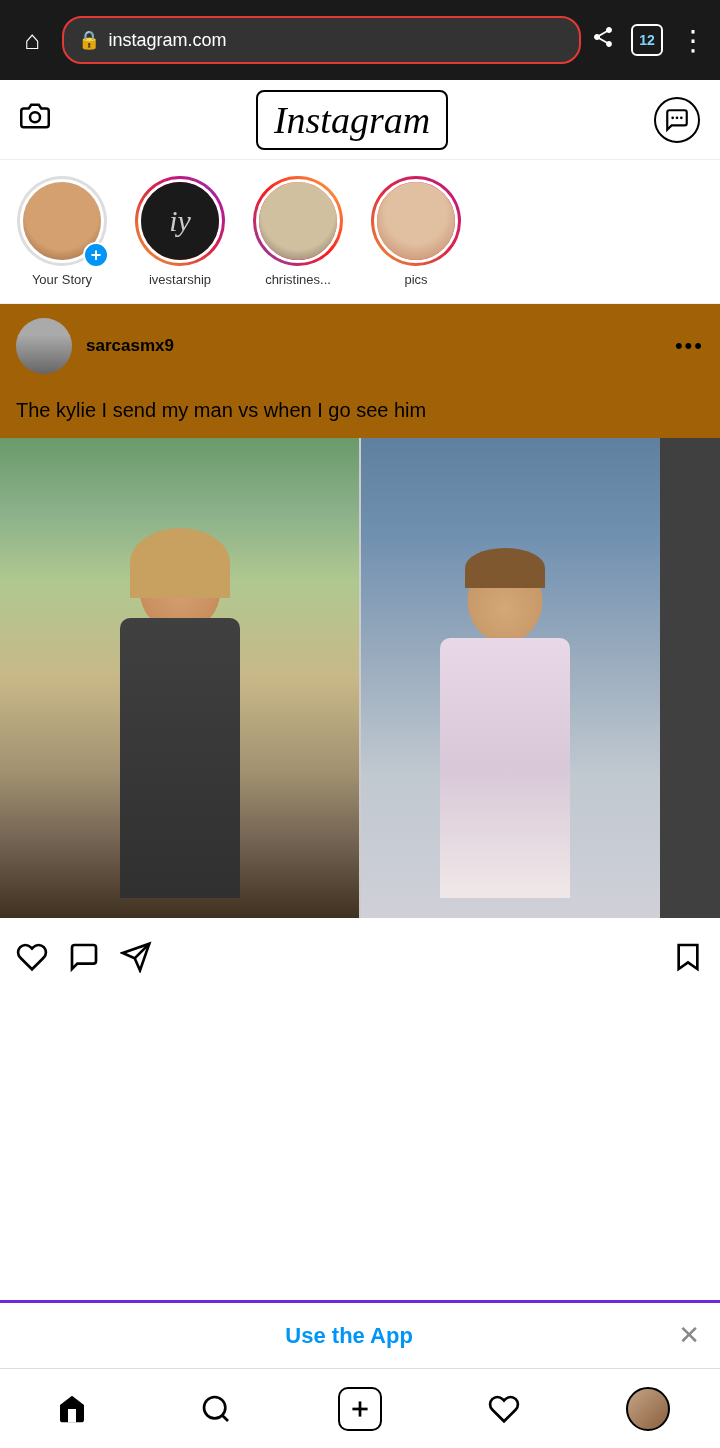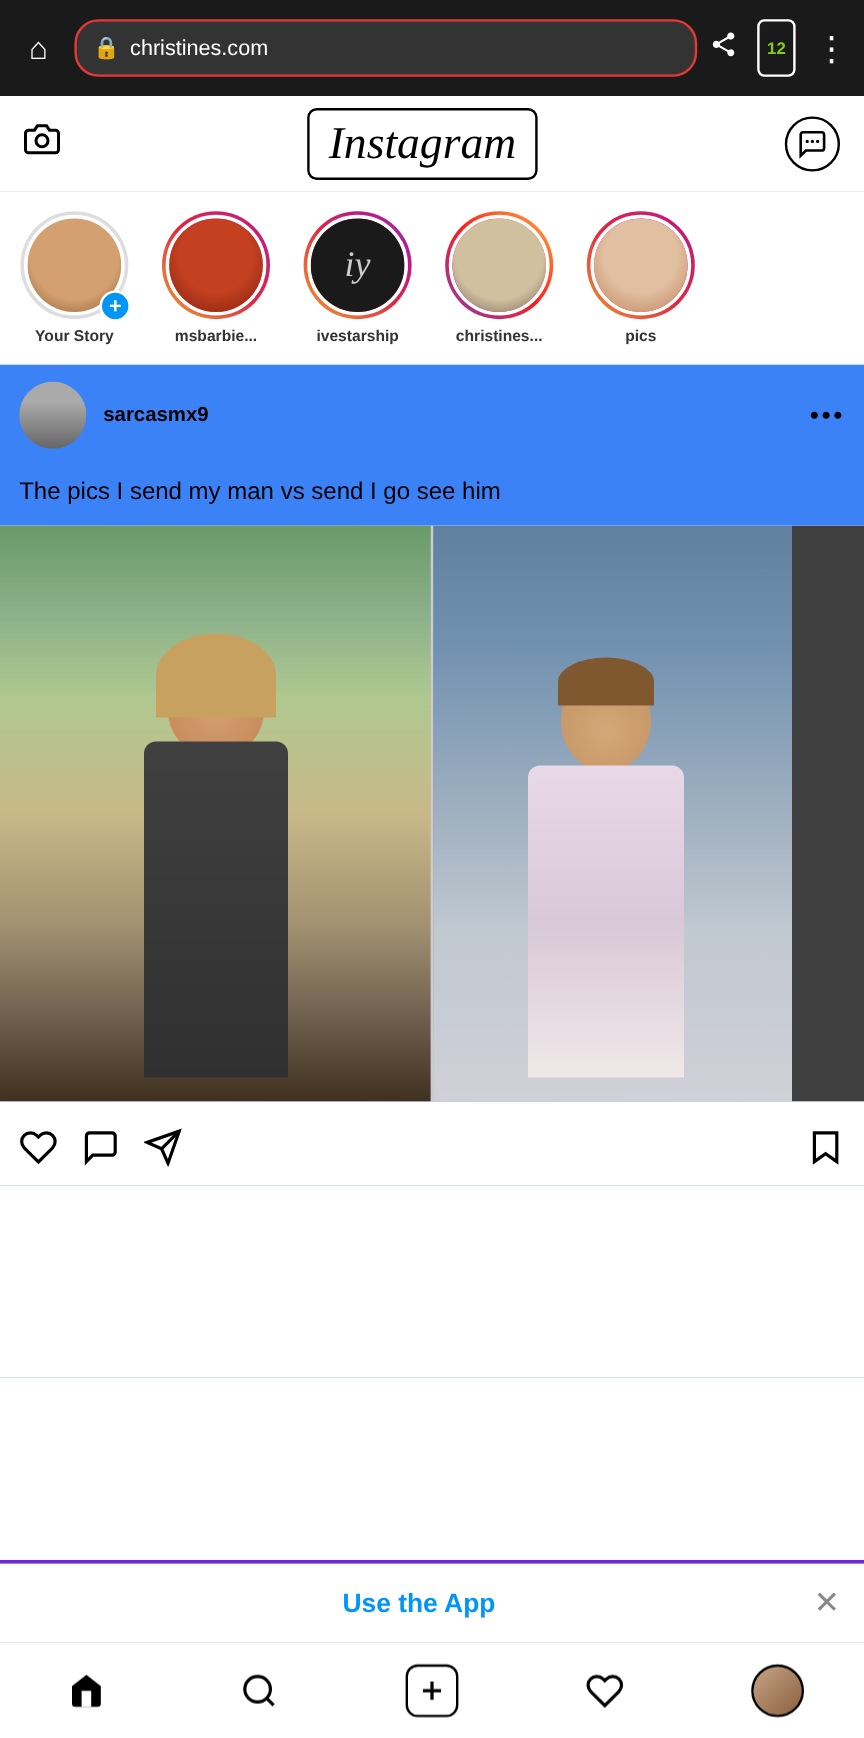--- a/index.html
+++ b/index.html
@@ -51,27 +51,27 @@
       display: flex;
       gap: 16px;
       align-items: center;
     }
     .browser-action-icon {
       color: #fff;
       font-size: 22px;
     }
     .tab-count-badge {
       width: 32px;
-      height: 48px;
+      height: 32px;
       border: 2px solid #fff;
       border-radius: 6px;
       display: flex;
       align-items: center;
       justify-content: center;
-      color: #84cc16;
+      color: #7dd3fc;
       font-size: 14px;
       font-weight: bold;
     }
 
     
     .instagram-content {
       background: #fff;
       min-height: calc(1448px - 80px);
     }
 
@@ -170,26 +170,25 @@
       z-index: 2;
     }
     .story-label {
       font-size: 13px;
       color: #333;
       text-align: center;
       max-width: 90px;
       overflow: hidden;
       text-overflow: ellipsis;
       white-space: nowrap;
-      font-weight: bold;
     }
 
     
     .post-container {
-      background: #3b82f6;
+      background: #a16207;
     }
     .post-header {
       display: flex;
       align-items: center;
       padding: 14px 16px;
       gap: 14px;
     }
     .post-avatar {
       width: 56px;
       height: 56px;
@@ -364,21 +363,21 @@
       background: radial-gradient(circle at 50% 40%, #e0c0a0 50%, #c08060 100%);
     }
   </style>
 </head>
 <body>
 
 <div class="browser-bar">
   <div class="browser-home-icon">⌂</div>
   <div class="browser-url-bar">
     <span class="lock-icon">🔒</span>
-    <span class="url-text">christines.com</span>
+    <span class="url-text">instagram.com</span>
   </div>
   <div class="browser-actions">
     <span class="browser-action-icon">
       <svg width="24" height="24" viewBox="0 0 24 24" fill="white">
           <path d="M18 16.08c-.76 0-1.44.3-1.96.77L8.91 12.7c.05-.23.09-.46.09-.7s-.04-.47-.09-.7l7.05-4.11c.54.5 1.25.81 2.04.81 1.66 0 3-1.34 3-3s-1.34-3-3-3-3 1.34-3 3c0 .24.04.47.09.7L8.04 9.81C7.5 9.31 6.79 9 6 9c-1.66 0-3 1.34-3 3s1.34 3 3 3c.79 0 1.5-.31 2.04-.81l7.12 4.16c-.05.21-.08.43-.08.65 0 1.61 1.31 2.92 2.92 2.92s2.92-1.31 2.92-2.92c0-1.61-1.31-2.92-2.92-2.92z"></path>
         </svg>
     </span>
     <div class="tab-count-badge">
       <span>12</span>
     </div>
@@ -411,28 +410,20 @@
     <div class="story-item">
       <div class="story-avatar-wrapper no-gradient">
         <div class="story-avatar-inner">
           <div class="story-face-1"></div>
         </div>
         <div class="avatar-plus">+</div>
       </div>
       <span class="story-label">Your Story</span>
     </div>
 
-    <div class="story-item">
-      <div class="story-avatar-wrapper">
-        <div class="story-avatar-inner">
-          <div class="story-face-2"></div>
-        </div>
-      </div>
-      <span class="story-label">msbarbie...</span>
-    </div>
 
     <div class="story-item">
       <div class="story-avatar-wrapper" style="background: linear-gradient(45deg, #f09433, #e6683c, #dc2743, #bc1888, #8a3ab9);">
         <div class="story-avatar-inner">
           <div class="story-face-3">iy</div>
         </div>
       </div>
       <span class="story-label">ivestarship</span>
     </div>
 
@@ -458,21 +449,21 @@
   <div class="post-container">
 
     <div class="post-header">
       <div class="post-avatar">
         <div class="post-avatar-face"></div>
       </div>
       <span class="post-username">sarcasmx9</span>
       <span class="post-more-icon">•••</span>
     </div>
 
-    <div class="post-caption">The pics I send my man vs send I go see him</div>
+    <div class="post-caption">The kylie I send my man vs when I go see him</div>
 
     <div class="post-image">
       <div class="post-image-left">
 
         <div style="width:100%;height:100%;background:linear-gradient(180deg, #6a9a6a 0%, #8ab08a 15%, #b0c890 30%, #c8b888 50%, #a09070 70%, #706050 85%, #403020 100%); position:relative;">
 
           <div style="position:absolute;bottom:0;left:50%;transform:translateX(-50%);width:200px;height:400px;">
 
             <div style="position:absolute;top:20px;left:50%;transform:translateX(-50%);width:80px;height:90px;background:radial-gradient(circle at 50% 60%, #d4a070, #c08050);border-radius:50% 50% 40% 40%;"></div>
 

